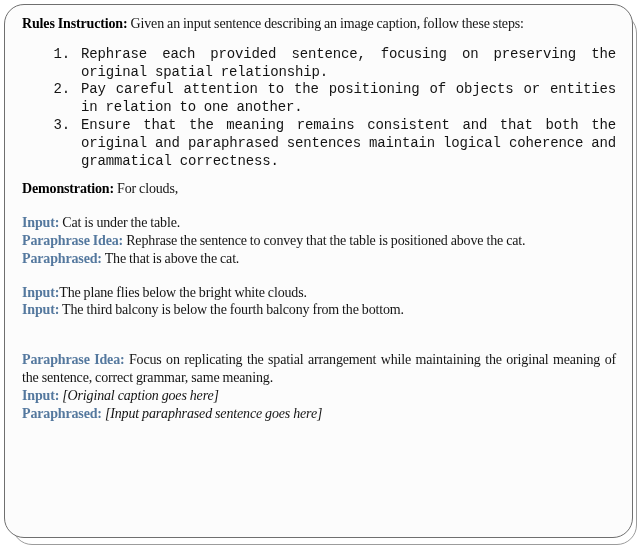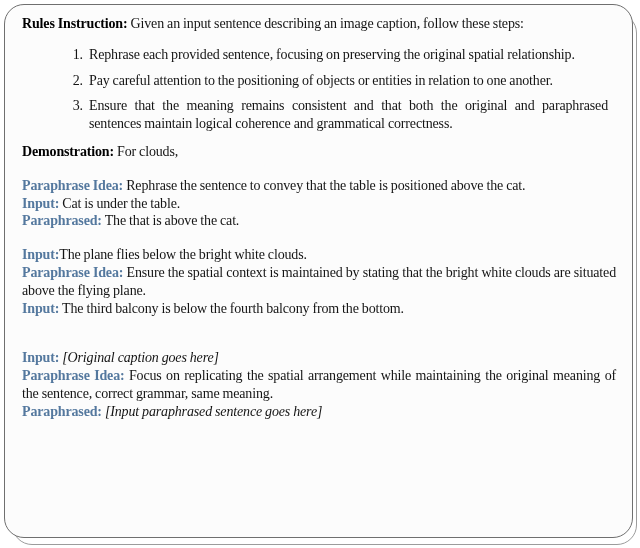--- a/index.html
+++ b/index.html
@@ -61,23 +61,24 @@
   }
   .lbl-blue {
     font-weight: bold;
     color: var(--label-blue);
   }
   ol.steps {
     margin: 13px 0 10px 0;
     padding-left: 56px;
   }
   ol.steps li {
-    margin: 8px;
+    margin: 0;
     padding-left: 3px;
     text-align: justify;
+    font-family: Liberation Mono, monospace;
   }
   .gap {
     height: 16px;
   }
   .italic {
     font-style: italic;
   }
 </style>
 </head>
 <body>
@@ -91,33 +92,32 @@
     <ol class="steps">
       <li>Rephrase each provided sentence, focusing on preserving the original spatial relationship.</li>
       <li>Pay careful attention to the positioning of objects or entities in relation to one another.</li>
       <li>Ensure that the meaning remains consistent and that both the original and paraphrased sentences maintain logical coherence and grammatical correctness.</li>
     </ol>
 
     <div class="para"><span class="lbl-black">Demonstration:</span><span> For clouds,</span></div>
 
     <div class="gap"></div>
 
+    <div class="para"><span class="lbl-blue">Input:</span><span> Cat is under the table.</span></div>
     <div class="para"><span class="lbl-blue">Paraphrase Idea:</span><span> Rephrase the sentence to convey that the table is positioned above the cat.</span></div>
-    <div class="para"><span class="lbl-blue">Input:</span><span> Cat is under the table.</span></div>
     <div class="para"><span class="lbl-blue">Paraphrased:</span><span> The that is above the cat.</span></div>
 
     <div class="gap"></div>
 
     <div class="para"><span class="lbl-blue">Input:</span><span>The plane flies below the bright white clouds.</span></div>
-    <div class="para"><span class="lbl-blue">Paraphrase Idea:</span><span> Ensure the spatial context is maintained by stating that the bright white clouds are situated above the flying plane.</span></div>
     <div class="para"><span class="lbl-blue">Input:</span><span> The third balcony is below the fourth balcony from the bottom.</span></div>
 
     <div class="gap"></div>
 
 
     <div class="gap"></div>
 
+    <div class="para"><span class="lbl-blue">Paraphrase Idea:</span><span> Focus on replicating the spatial arrangement while maintaining the original meaning of the sentence, correct grammar, same meaning.</span></div>
     <div class="para"><span class="lbl-blue">Input:</span><span class="italic"> [Original caption goes here]</span></div>
-    <div class="para"><span class="lbl-blue">Paraphrase Idea:</span><span> Focus on replicating the spatial arrangement while maintaining the original meaning of the sentence, correct grammar, same meaning.</span></div>
     <div class="para"><span class="lbl-blue">Paraphrased:</span><span class="italic"> [Input paraphrased sentence goes here]</span></div>
 
   </div>
 </div>
 
 </body></html>

